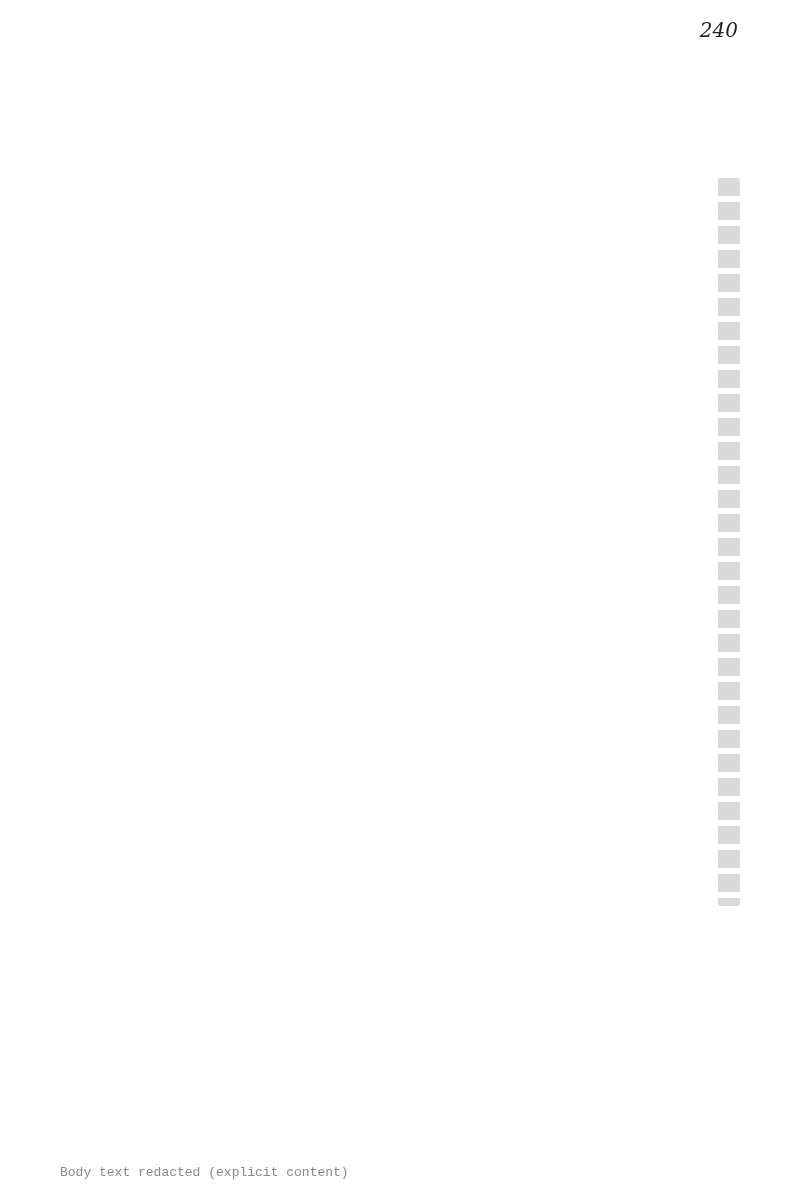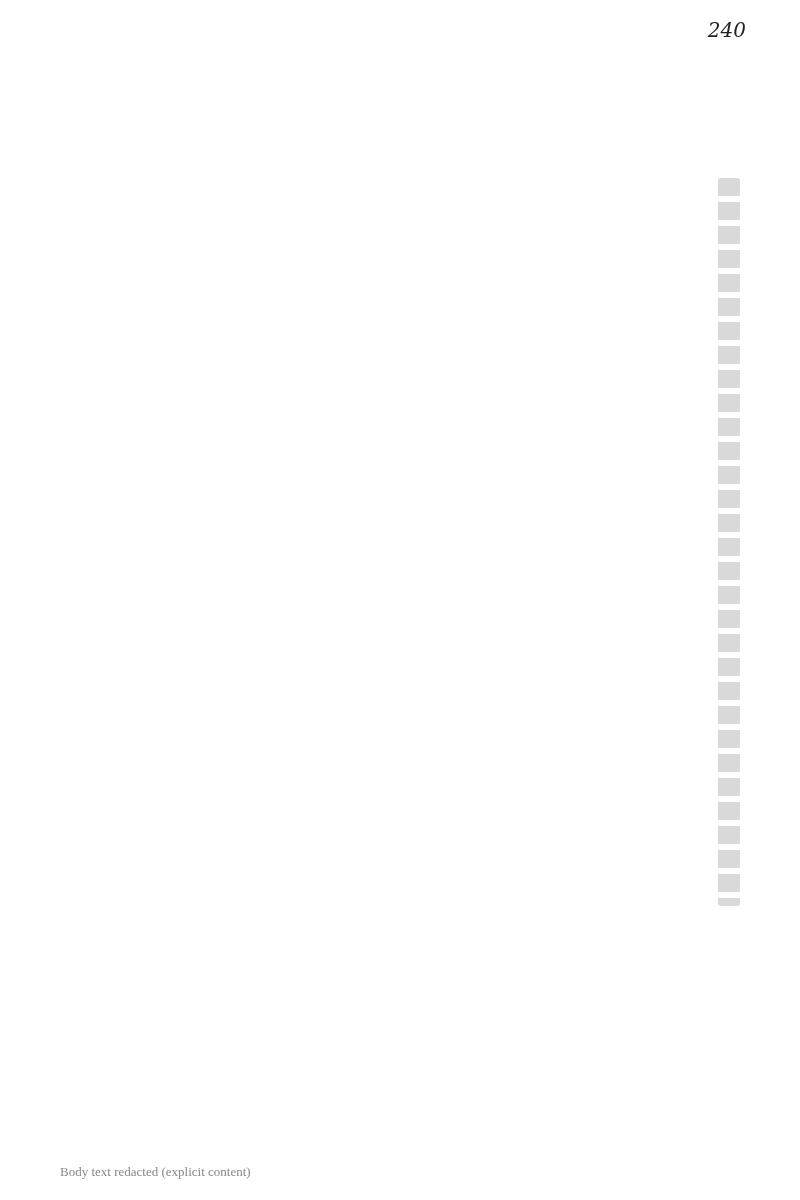--- a/index.html
+++ b/index.html
@@ -13,21 +13,21 @@
   .page {
     position: relative;
     width: 800px;
     height: 1200px;
     box-sizing: border-box;
     padding: 90px 60px 60px 60px;
   }
   .page-number {
     position: absolute;
     top: 18px;
-    right: 54px;
+    right: 62px;
     font-size: 20px;
     font-style: italic;
     color: #222;
   }
   .text-block {
     writing-mode: vertical-rl;
     height: 1040px;
     width: 680px;
     margin-left: auto;
     display: flex;
@@ -49,21 +49,21 @@
     );
     border-radius: 3px;
   }
   .redacted-col.short { height: 70%; }
   .redaction-note {
     position: absolute;
     bottom: 20px;
     left: 60px;
     font-size: 13px;
     color: #888;
-    font-family: Liberation Serif, serif;
+    font-family: Liberation Mono, monospace;
   }
 </style>
 </head>
 <body>
 
 <div class="page">
   <div class="page-number">240</div>
 
   <div class="text-block">
     <div class="redacted-columns">

